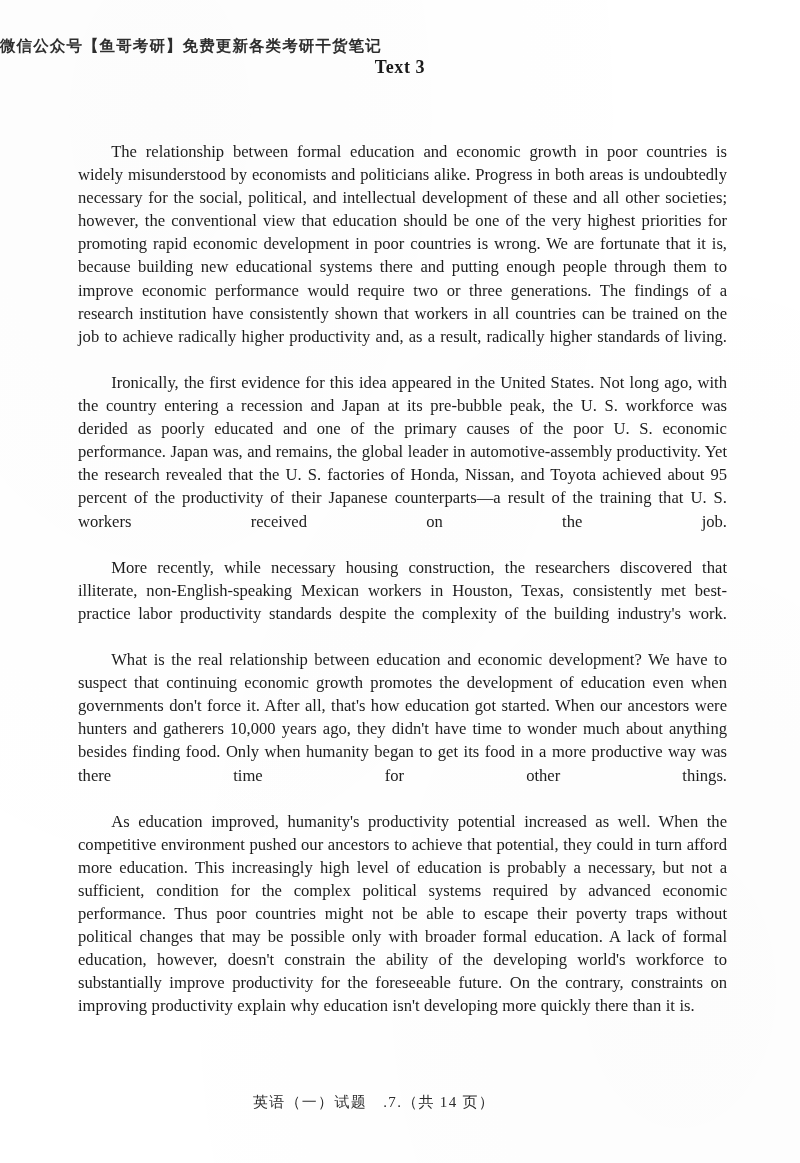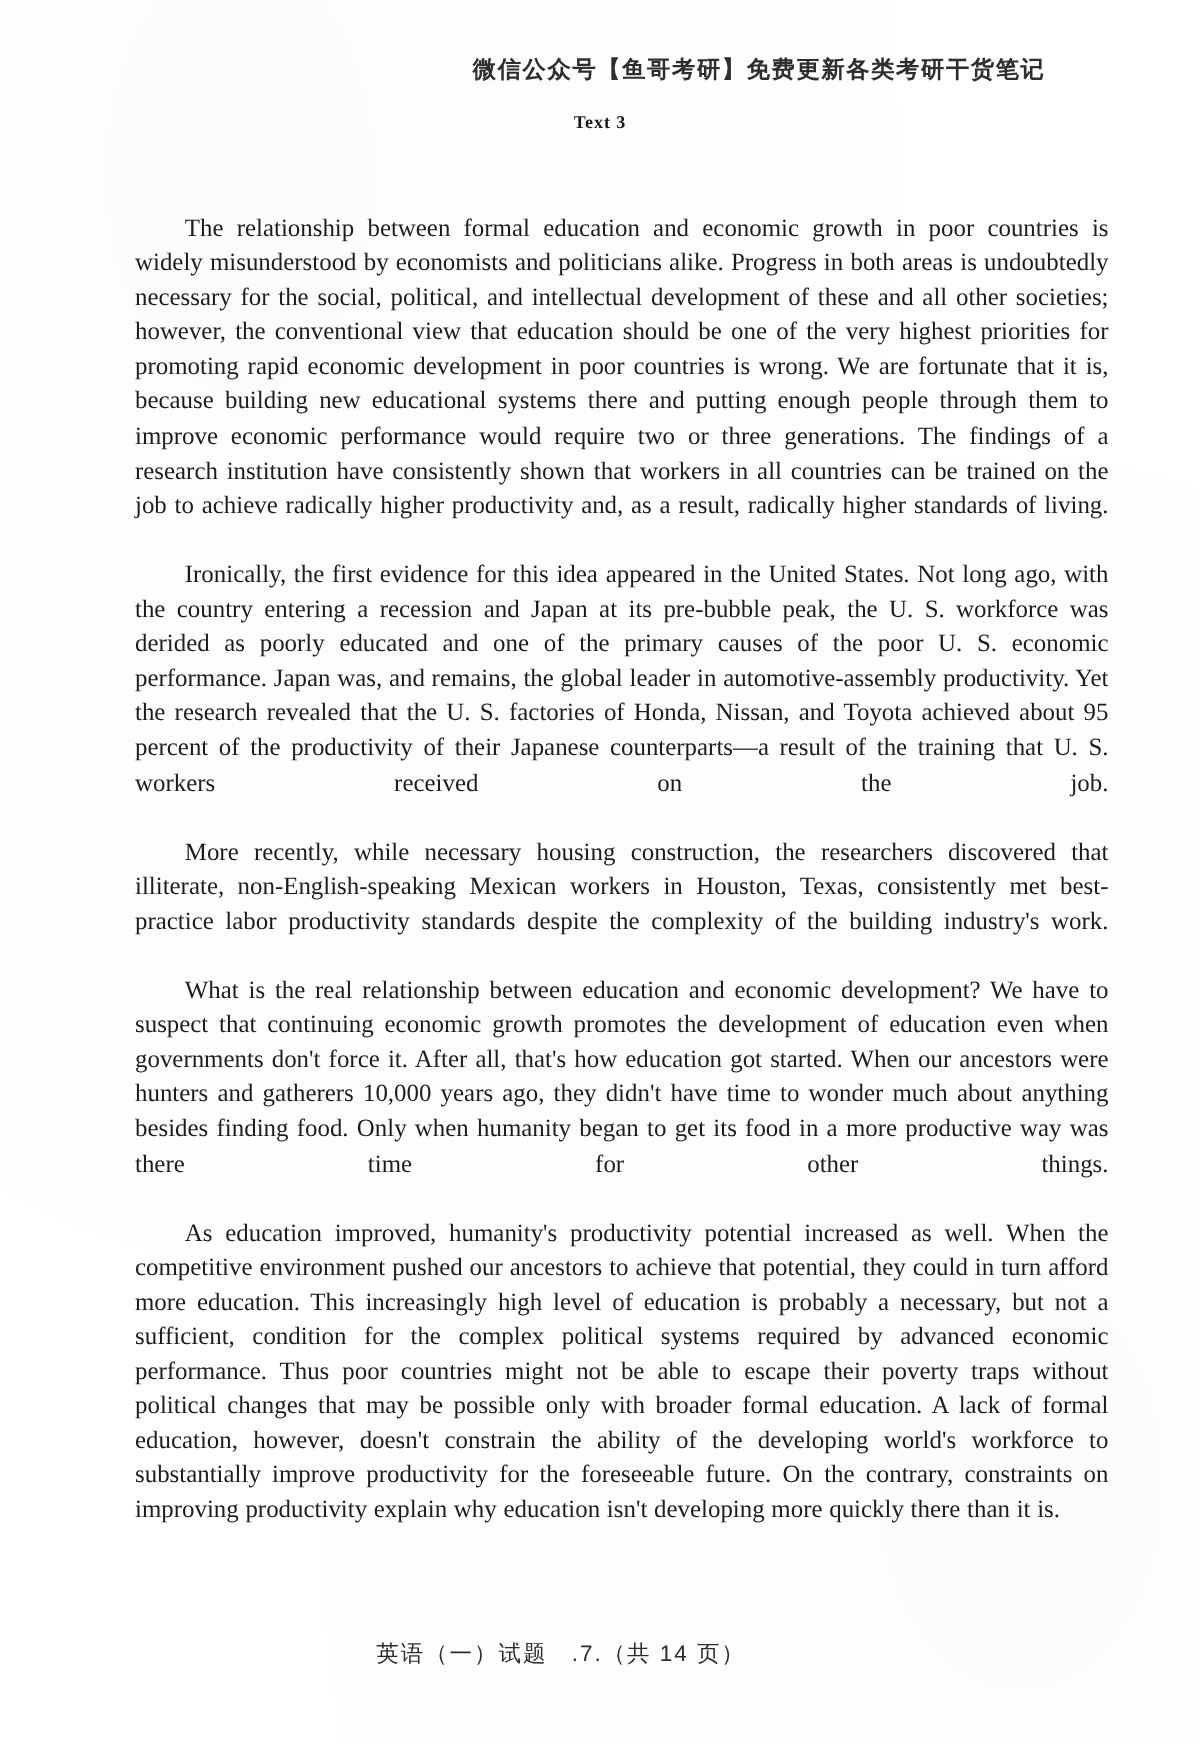--- a/index.html
+++ b/index.html
@@ -22,50 +22,49 @@
       radial-gradient(ellipse at 20% 10%, rgba(0,0,0,0.012), rgba(0,0,0,0) 60%),
       radial-gradient(ellipse at 85% 85%, rgba(0,0,0,0.012), rgba(0,0,0,0) 60%);
   }
 
   
   .scan-header {
     position: absolute;
     top: 36px;
     left: 0;
     width: 658px;
-    text-align: right;
+    text-align: left;
     font-family: "DejaVu Serif", "Liberation Serif", serif;
     font-size: 15.5px;
     letter-spacing: 1.1px;
     color: #2e2e2e;
     white-space: nowrap;
     font-weight: 600;
     filter: blur(0.18px);
-    padding-left: 39px;
   }
 
   
   .text-title {
     position: absolute;
-    top: 74px;
+    top: 57px;
     left: 0;
     width: 800px;
     text-align: center;
     font-family: "Liberation Serif", "DejaVu Serif", serif;
     font-weight: bold;
-    font-size: 12px;
+    font-size: 18px;
     letter-spacing: 0.6px;
     color: #1a1a1a;
   }
 
   
   .body-col {
     position: absolute;
     top: 140px;
-    left: 90px;
+    left: 78px;
     width: 649px;
   }
 
   .para {
     font-family: "Liberation Serif", "DejaVu Serif", serif;
     font-size: 16.6px;
     line-height: 23.1px;
     color: #1c1c1c;
     text-align: justify;
     text-justify: inter-word;
@@ -84,21 +83,21 @@
   }
   .para.lastflush::after { content: none; }
 
   
   .page-footer {
     position: absolute;
     top: 1093px;
     left: 0;
     width: 748px;
     text-align: center;
-    font-family: Liberation Sans, sans-serif;
+    font-family: Liberation Serif, serif;
     font-size: 15px;
     letter-spacing: 1.3px;
     color: #2b2b2b;
     white-space: nowrap;
     filter: blur(0.15px);
   }
 </style>
 </head>
 <body>
 

